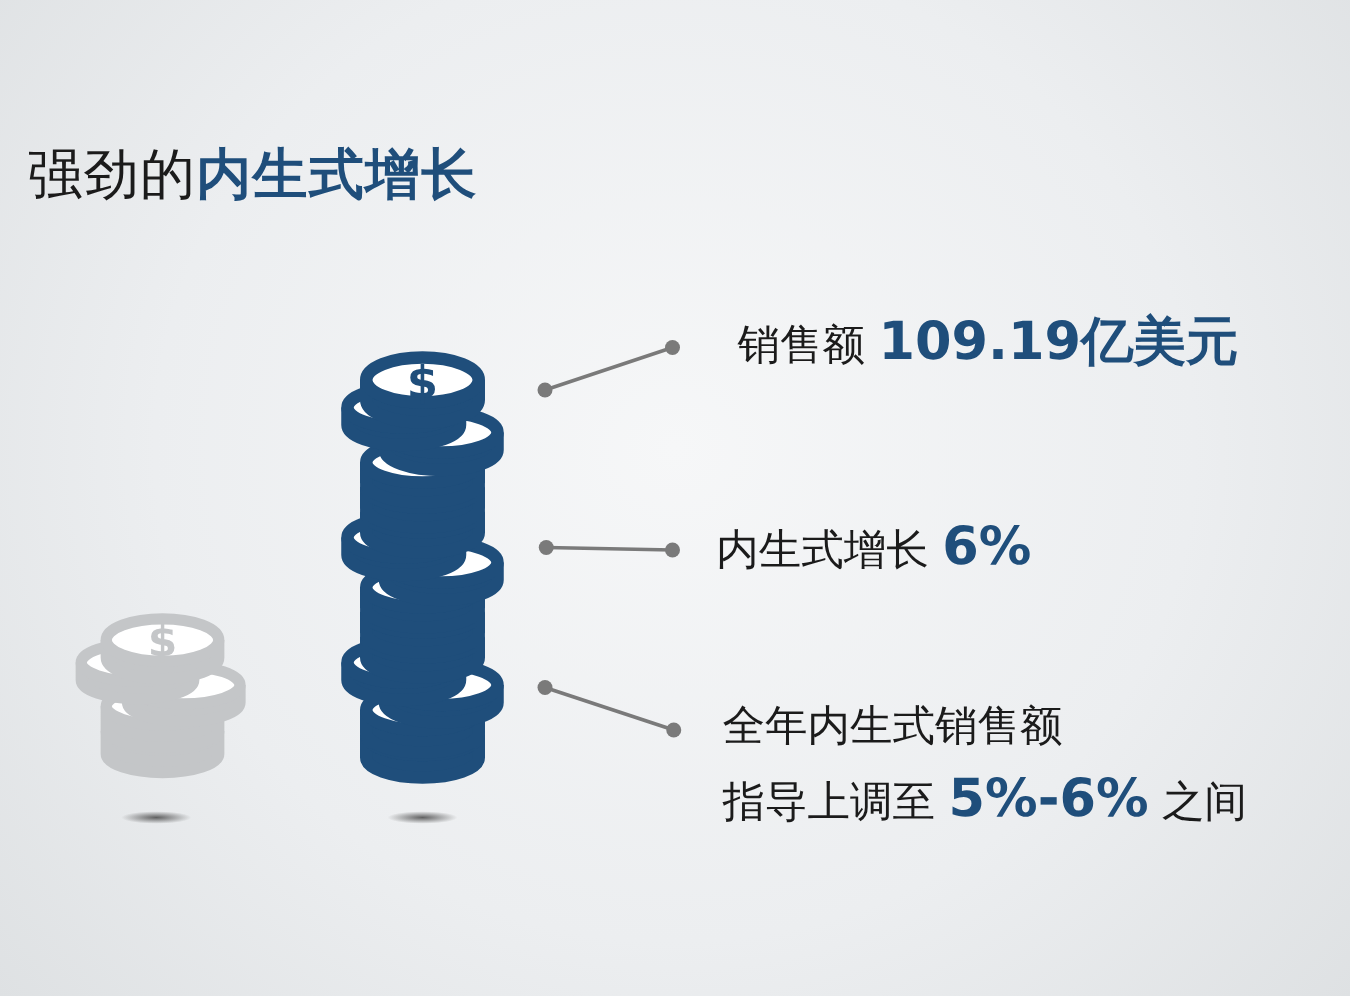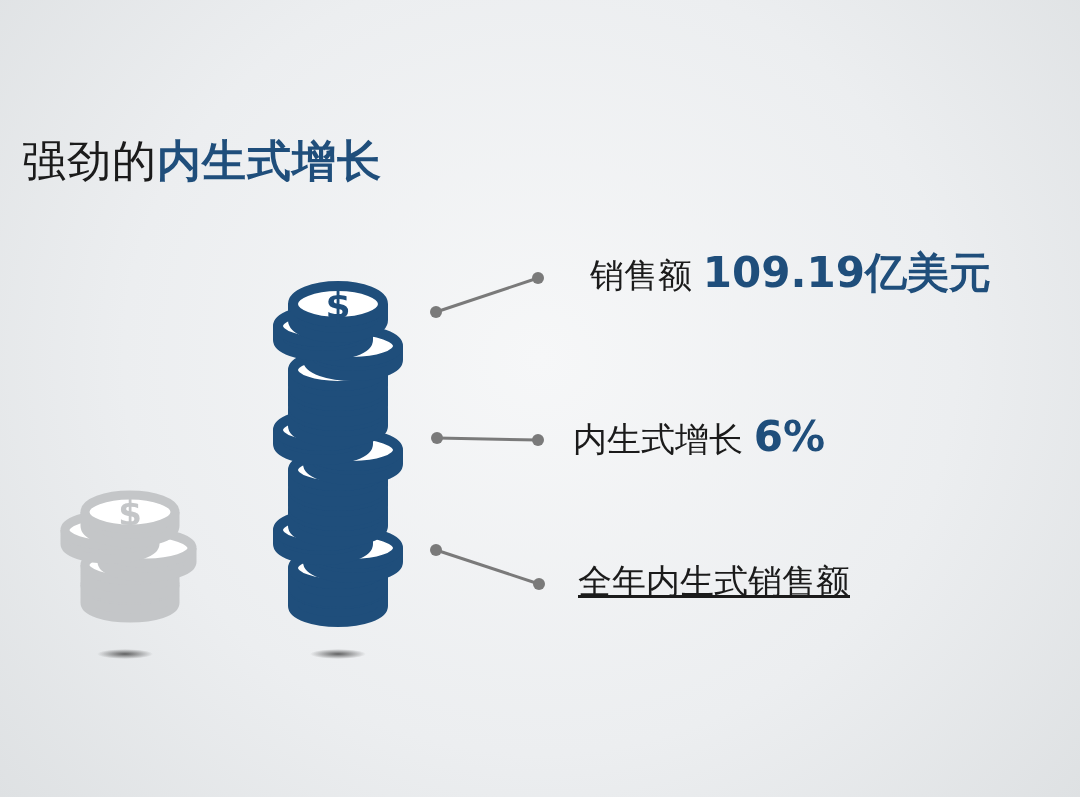--- a/index.html
+++ b/index.html
@@ -3,29 +3,29 @@
 <meta charset="utf-8">
 <style>
   html, body { margin: 0; padding: 0; }
   body {
     width: 1080px; height: 797px; overflow: hidden; position: relative;
     background: radial-gradient(ellipse 70% 90% at 50% 45%, #f6f7f8 0%, #eceef0 55%, #dcdfe1 100%);
     font-family: "DejaVu Sans", "Liberation Sans", sans-serif;
   }
   .title {
     position: absolute; left: 22px; top: 112px; font-size: 44px; line-height: 56px;
-    color: #1b1b1b; white-space: nowrap; letter-spacing: 1px; margin-top: 21px;
+    color: #1b1b1b; white-space: nowrap; letter-spacing: 1px;
   }
   .title .hl { color: #1f4e7b; font-weight: bold; }
   .stat { position: absolute; color: #1b1b1b; white-space: nowrap; font-size: 34px; line-height: 46px; }
   .stat .num { color: #1f4e7b; font-weight: bold; font-size: 42px; text-align: center; }
   #stat1 { left: 590px; top: 250px; }
   #stat2 { left: 573px; top: 414px; }
   #stat3 { left: 578px; top: 552px; }
-  #stat3 .line { display: block; line-height: 58px; text-decoration: underline; }
+  #stat3 .line { display: block; line-height: 58px; }
   svg.art { position: absolute; left: 0; top: 0; }
 </style>
 </head>
 <body>
 
 <svg class="art" width="1080" height="797" viewBox="0 0 1080 797">
   <defs>
     <radialGradient id="shadow" cx="50%" cy="50%" r="50%">
       <stop offset="0%" stop-color="#333" stop-opacity="0.75"></stop>
       <stop offset="100%" stop-color="#333" stop-opacity="0"></stop>
@@ -111,13 +111,14 @@
 <div class="stat" id="stat1">
   <span>销售额 </span><span class="num">109.19亿美元</span>
 </div>
 
 <div class="stat" id="stat2">
   <span>内生式增长 </span><span class="num">6%</span>
 </div>
 
 <div class="stat" id="stat3">
   <span class="line">全年内生式销售额</span>
+  <span class="line"><span>指导上调至 </span><span class="num">5%-6%</span><span> 之间</span></span>
 </div>
 
 </body></html>

